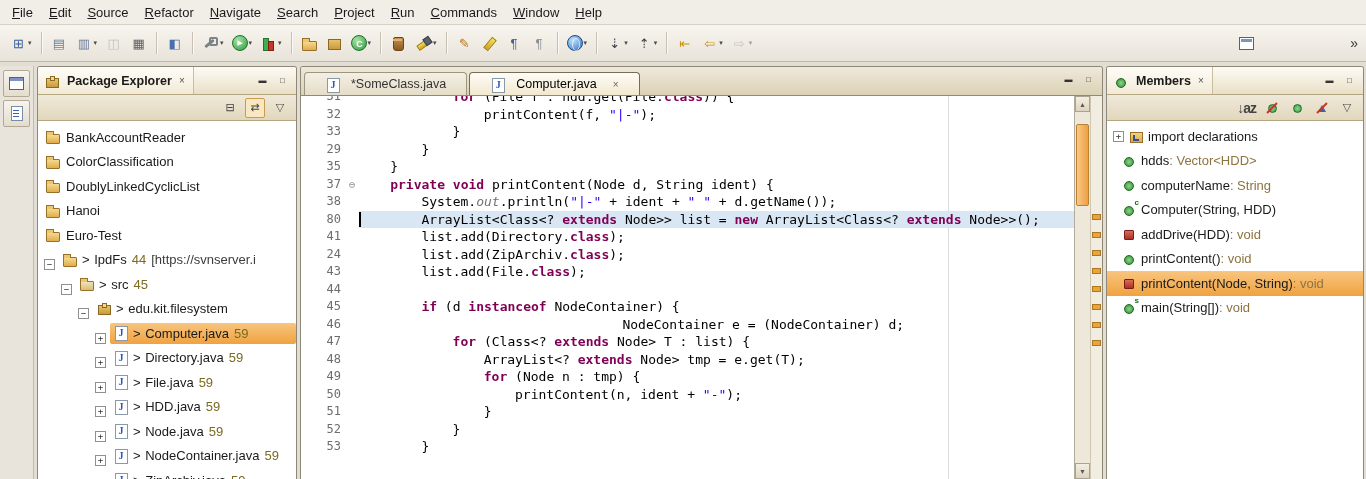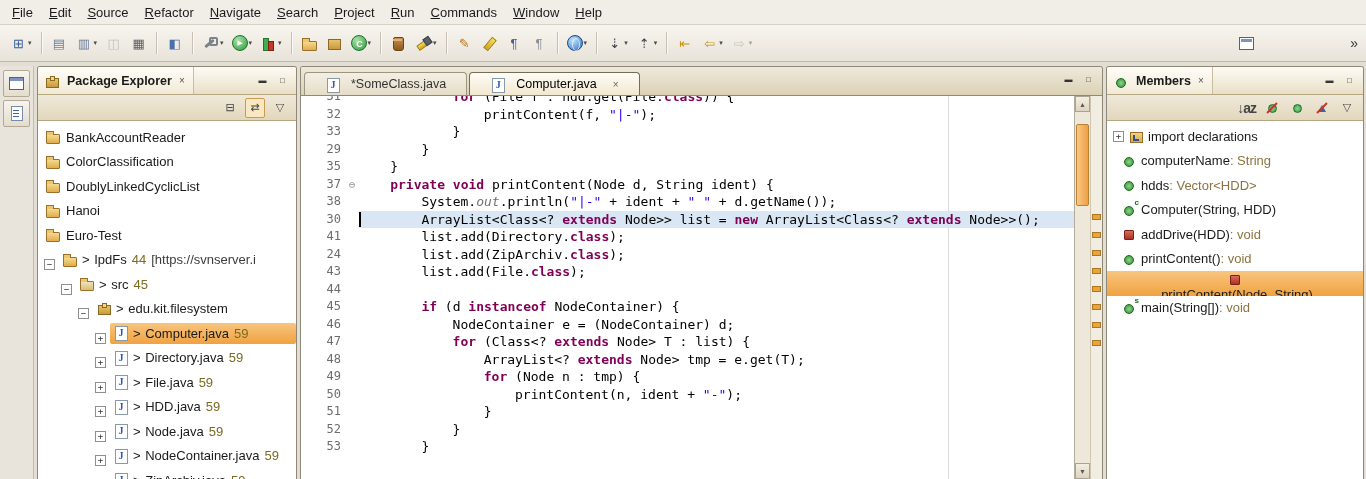--- a/index.html
+++ b/index.html
@@ -95,21 +95,21 @@
   .pic-java::before{content:"";position:absolute;left:2px;top:1px;width:11px;height:13px;background:#fff;border:1px solid #8899aa;}
   .pic-java::after{content:"J";position:absolute;left:2px;top:1px;width:12px;height:13px;color:#2e55bb;font:bold 10px/13px "Liberation Serif",serif;text-align:center;}
   .pic-imports::before{content:"";position:absolute;left:2px;top:4px;width:11px;height:9px;background:linear-gradient(#f2d284,#d9a94e);border:1px solid #97712a;}
   .pic-imports::after{content:"";position:absolute;left:5px;top:7px;width:4px;height:4px;border-left:2px solid #35508f;border-bottom:2px solid #35508f;}
   .pic-method-public::before,.pic-field::before{content:"";position:absolute;left:3px;top:4px;width:8px;height:8px;border-radius:50%;background:radial-gradient(#8fd48f,#2e8b2e);border:1px solid #1c6b1c;}
   .pic-method-private::before{content:"";position:absolute;left:3px;top:4px;width:8px;height:8px;background:linear-gradient(#dd6a5a,#a83226);border:1px solid #7a1f16;border-radius:1px;}
   .dec{position:absolute;right:-2px;top:-3px;font:bold 8px/8px "Liberation Sans",sans-serif;color:#1e6b1e;}
 
   .mlist{flex:1;min-height:0;background:#fff;overflow:hidden;padding-top:3px;}
   .mrow{height:24.5px;display:flex;align-items:center;white-space:nowrap;overflow:hidden;padding-left:4px;}
-  .mrow.sel{background:linear-gradient(#f8c57f,#f0a23f);flex-direction:column;}
+  .mrow.sel{background:linear-gradient(#f8c57f,#f0a23f);}
   .mspacer{width:10px;flex:none;}
   .mtype{color:#8c7340;}
 
   
   .etabs{height:28px;flex:none;display:flex;align-items:flex-end;padding-left:3px;background:linear-gradient(#efe9db,#dbd1b5);border-bottom:1px solid #8e897c;position:relative;}
   .etab{height:22px;display:flex;align-items:center;gap:12px;padding:0 20px;margin-right:2px;border:1px solid #9c957f;border-bottom:none;border-radius:4px 4px 0 0;background:linear-gradient(#f3efe5,#e5ddc7);font-size:12.5px;color:#333;}
   .etab.active{background:linear-gradient(#fefcf7,#f2e8cf);color:#000;border-color:#736d5a;}
   .etab .pic{width:14px;height:15px;margin-right:0;}
   .eclose{font-size:10px;color:#666;margin-left:4px;}
   .emm{position:absolute;right:6px;top:6px;display:flex;gap:5px;}
@@ -479,21 +479,21 @@
                 <span class="ln">37</span>
                 <span class="fold">⊖</span>
                 <span class="ct" style="padding-left: 31.2px;"><span class="tk-k">private</span><span class="tk-p"> </span><span class="tk-k">void</span><span class="tk-p"> printContent(Node d, String ident) {</span></span>
               </div>
               <div class="cl">
                 <span class="ln">38</span>
                 <span class="fold"></span>
                 <span class="ct" style="padding-left: 62.4px;"><span class="tk-p">System.</span><span class="tk-f">out</span><span class="tk-p">.println(</span><span class="tk-s">"|-"</span><span class="tk-p"> + ident + </span><span class="tk-s">" "</span><span class="tk-p"> + d.getName());</span></span>
               </div>
               <div class="cl sel">
-                <span class="ln">30</span>
+                <span class="ln">80</span>
                 <span class="fold"></span>
                 <span class="ct" style="padding-left: 62.4px;"><span class="caret"></span><span class="tk-p">ArrayList&lt;Class&lt;? </span><span class="tk-k">extends</span><span class="tk-p"> Node&gt;&gt; list = </span><span class="tk-k">new</span><span class="tk-p"> ArrayList&lt;Class&lt;? </span><span class="tk-k">extends</span><span class="tk-p"> Node&gt;&gt;();</span></span>
               </div>
               <div class="cl">
                 <span class="ln">41</span>
                 <span class="fold"></span>
                 <span class="ct" style="padding-left: 62.4px;"><span class="tk-p">list.add(Directory.</span><span class="tk-k">class</span><span class="tk-p">);</span></span>
               </div>
               <div class="cl">
                 <span class="ln">24</span>
@@ -511,21 +511,21 @@
                 <span class="ct" style="padding-left: 0px;"></span>
               </div>
               <div class="cl">
                 <span class="ln">45</span>
                 <span class="fold"></span>
                 <span class="ct" style="padding-left: 62.4px;"><span class="tk-k">if</span><span class="tk-p"> (d </span><span class="tk-k">instanceof</span><span class="tk-p"> NodeContainer) {</span></span>
               </div>
               <div class="cl">
                 <span class="ln">46</span>
                 <span class="fold"></span>
-                <span class="ct" style="padding-left: 93.6px;"><span class="tk-p">NodeContainer e = (NodeContainer) d;</span></span>
+                <span class="ct" style="padding-left: 93.6px; text-align: center;"><span class="tk-p">NodeContainer e = (NodeContainer) d;</span></span>
               </div>
               <div class="cl">
                 <span class="ln">47</span>
                 <span class="fold"></span>
                 <span class="ct" style="padding-left: 93.6px;"><span class="tk-k">for</span><span class="tk-p"> (Class&lt;? </span><span class="tk-k">extends</span><span class="tk-p"> Node&gt; T : list) {</span></span>
               </div>
               <div class="cl">
                 <span class="ln">48</span>
                 <span class="fold"></span>
                 <span class="ct" style="padding-left: 124.8px;"><span class="tk-p">ArrayList&lt;? </span><span class="tk-k">extends</span><span class="tk-p"> Node&gt; tmp = e.get(T);</span></span>
@@ -606,28 +606,28 @@
         </div>
       <div class="mlist">
           <div class="mrow">
             <span class="exp">+</span>
             <span class="pic pic-imports"></span>
             <span class="mlabel">import declarations</span>
           </div>
           <div class="mrow">
             <span class="mspacer"></span>
             <span class="pic pic-field"></span>
-            <span class="mlabel">computerName</span>
-            <span class="mtype"> : String</span>
+            <span class="mlabel">hdds</span>
+            <span class="mtype"> : Vector&lt;HDD&gt;</span>
           </div>
           <div class="mrow">
             <span class="mspacer"></span>
             <span class="pic pic-field"></span>
-            <span class="mlabel">hdds</span>
-            <span class="mtype"> : Vector&lt;HDD&gt;</span>
+            <span class="mlabel">computerName</span>
+            <span class="mtype"> : String</span>
           </div>
           <div class="mrow">
             <span class="mspacer"></span>
             <span class="pic pic-method-public">
               <span class="dec">c</span>
             </span>
             <span class="mlabel">Computer(String, HDD)</span>
           </div>
           <div class="mrow">
             <span class="mspacer"></span>

